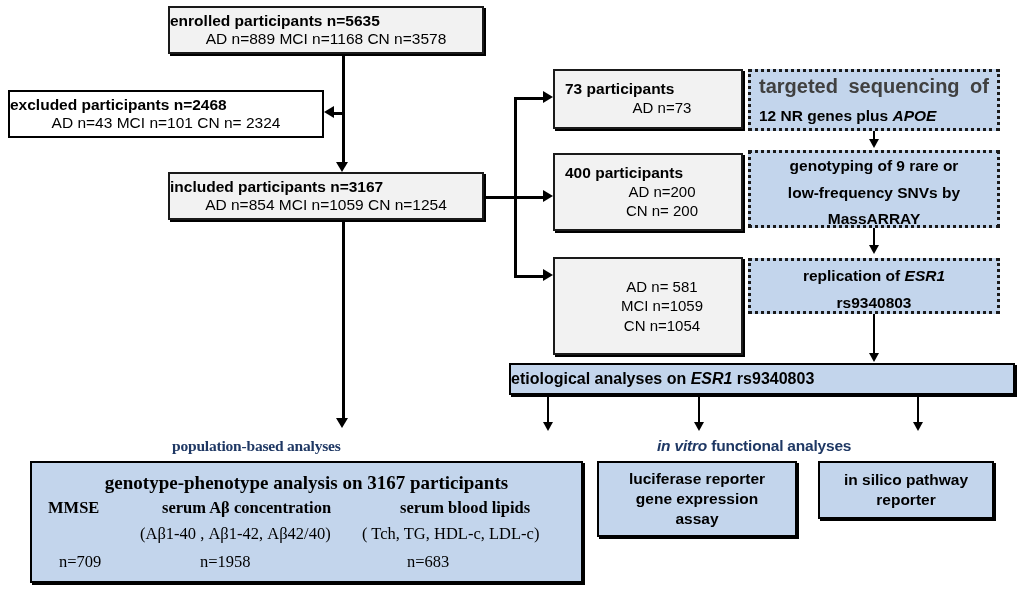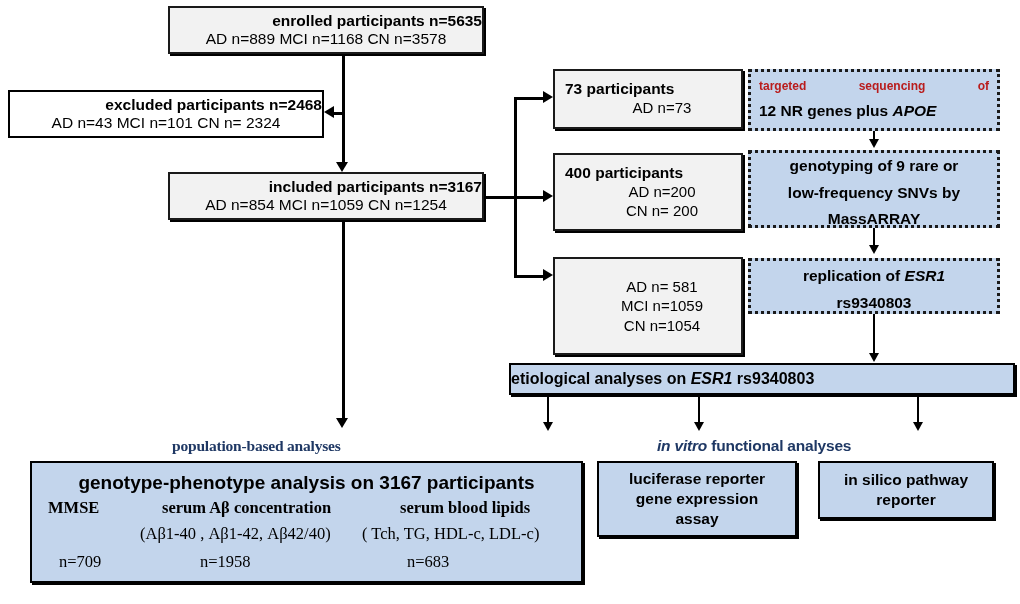--- a/index.html
+++ b/index.html
@@ -53,21 +53,21 @@
     color: #1f3864;
     white-space: nowrap;
     letter-spacing: -0.2px;
   }
   .sub-title i { font-style: italic; }
 
   
   .bx-left-title {
     font-weight: bold;
     font-size: 15.5px;
-    text-align: right;
+    text-align: left;
     white-space: nowrap;
   }
   .bx-left-sub {
     font-size: 15.5px;
     text-align: center;
     white-space: nowrap;
   }
 
   
   .pbox-title {
@@ -91,25 +91,25 @@
     font-size: 15.5px;
     text-align: center;
     line-height: 1.22;
     color: #000;
     padding: 0 6px;
     margin-top: 8px;
   }
   .mbox-text i { font-style: italic; }
   .mbox-just {
     font-weight: bold;
-    font-size: 12px;
+    font-size: 20px;
     text-align: justify;
     text-align-last: justify;
     line-height: 1.22;
-    color: #b91c1c;
+    color: #404040;
     padding: 0 8px;
   }
 
   .etio-text {
     font-weight: bold;
     font-size: 16px;
     text-align: left;
     color: #000;
   }
   .etio-text i { font-style: italic; }
@@ -117,21 +117,21 @@
   
   .serif-box {
     font-family: "Liberation Serif", serif;
     position: absolute;
     box-sizing: border-box;
     background: #c3d5ec;
     border: 2px solid #000;
     box-shadow: 2px 2px 0 #000;
   }
   .pop-h {
-    font-family: Liberation Sans, sans-serif;
+    font-family: Liberation Serif, serif;
     font-weight: bold;
     font-size: 19px;
     text-align: center;
     margin-top: 9px;
   }
   .pop-row {
     position: relative;
     font-family: "Liberation Serif", serif;
     font-size: 16.5px;
     height: 26px;

